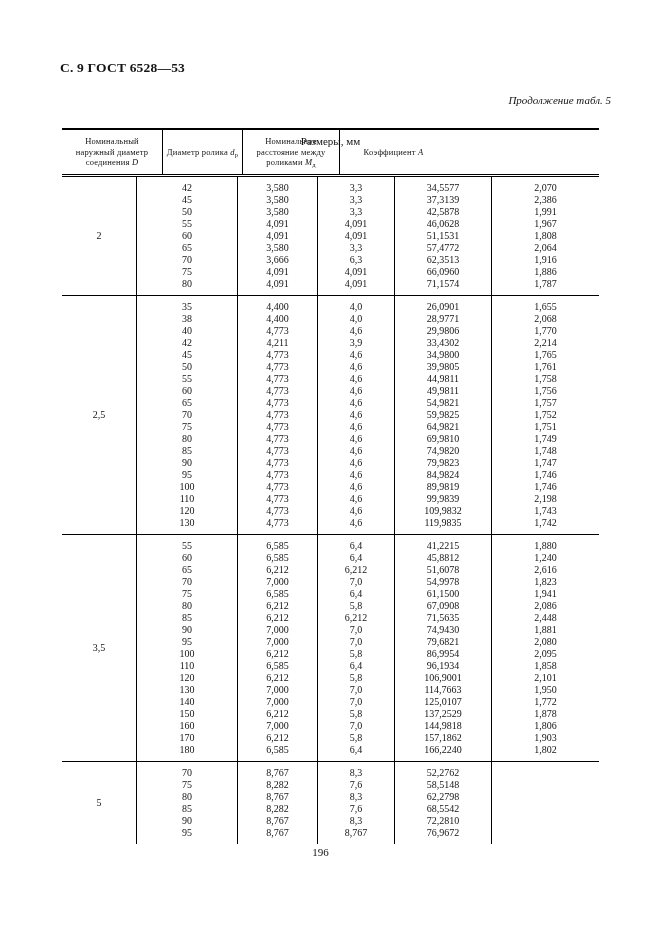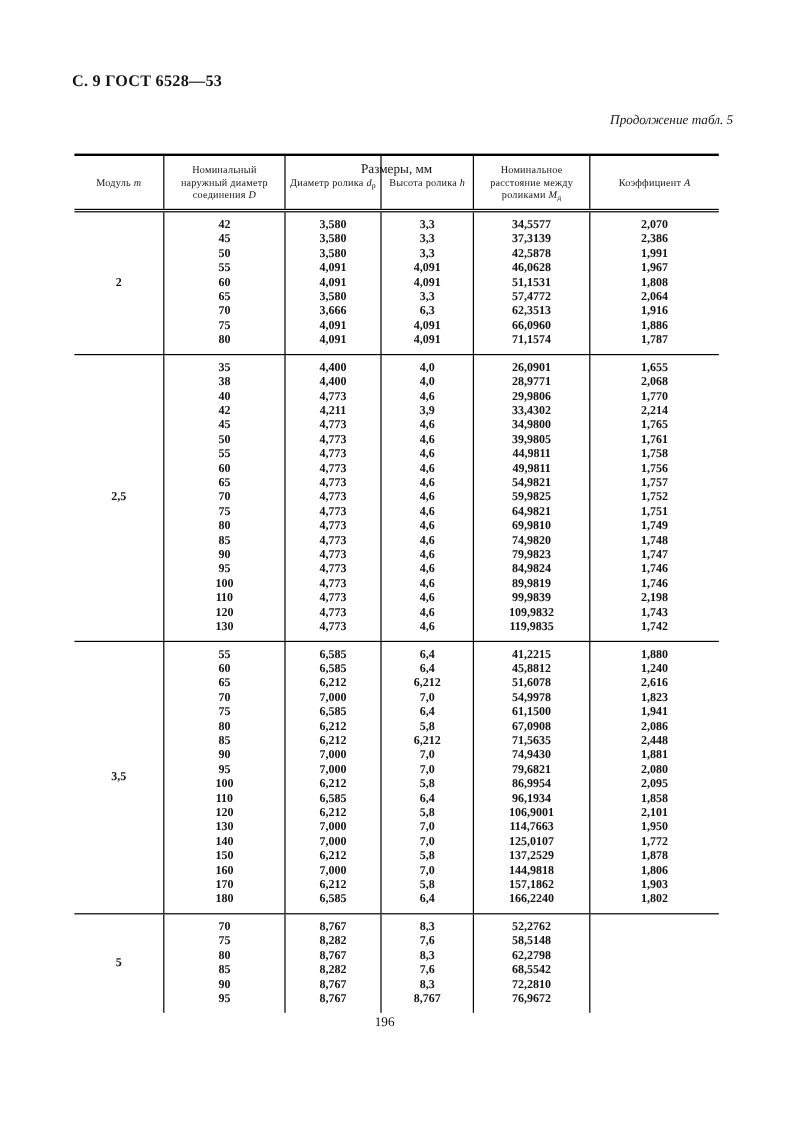--- a/index.html
+++ b/index.html
@@ -36,52 +36,46 @@
   .c1 { width:101px; }
   .c2 { width:80px; }
   .c3 { width:77px; }
   .c4 { width:97px; }
   .c5 { width:107px; }
   .vline { border-right:1px solid #000; }
   .block { display:flex; border-bottom:1px solid #000; }
   .block.last { border-bottom:none; }
   .col {
     box-sizing:border-box; padding:5px 0;
-    font-size:10px; line-height:12px; text-align:center;font-weight:bold;
+    font-size:10px; line-height:12px; text-align:center;
   }
   .modcol { display:flex; align-items:center; justify-content:center; }
   .cellv { height:12px; }
   .th i, .modcol i { font-style:italic; }
   sub { font-size:6.5px; vertical-align:-2px; line-height:0; }
   .pagenum {
     position:absolute; left:52px; top:846px; width:537px;
     text-align:center; font-size:11px;
   }
 </style>
 </head>
 <body>
 
 <div class="page">
   <div class="doc-header">С. 9 ГОСТ 6528—53</div>
   <div class="continuation">Продолжение табл. 5</div>
   <div class="units">Размеры, мм</div>
 
   <div class="gost-table">
     <div class="thead">
-        <div class="th c0 vline">
-          <span>Модуль&nbsp;<i>m</i></span>
-        </div>
         <div class="th c1 vline">
           <span>Номинальный наружный диаметр соединения&nbsp;<i>D</i></span>
         </div>
         <div class="th c2 vline">
           <span>Диаметр ролика&nbsp;<i>d</i><sub>р</sub></span>
-        </div>
-        <div class="th c3 vline">
-          <span>Высота ролика&nbsp;<i>h</i></span>
         </div>
         <div class="th c4 vline">
           <span>Номинальное расстояние между роликами&nbsp;<i>М</i><sub>д</sub></span>
         </div>
         <div class="th c5">
           <span>Коэффициент&nbsp;<i>А</i></span>
         </div>
       </div>
     <div class="tbody">
         <div class="block">

